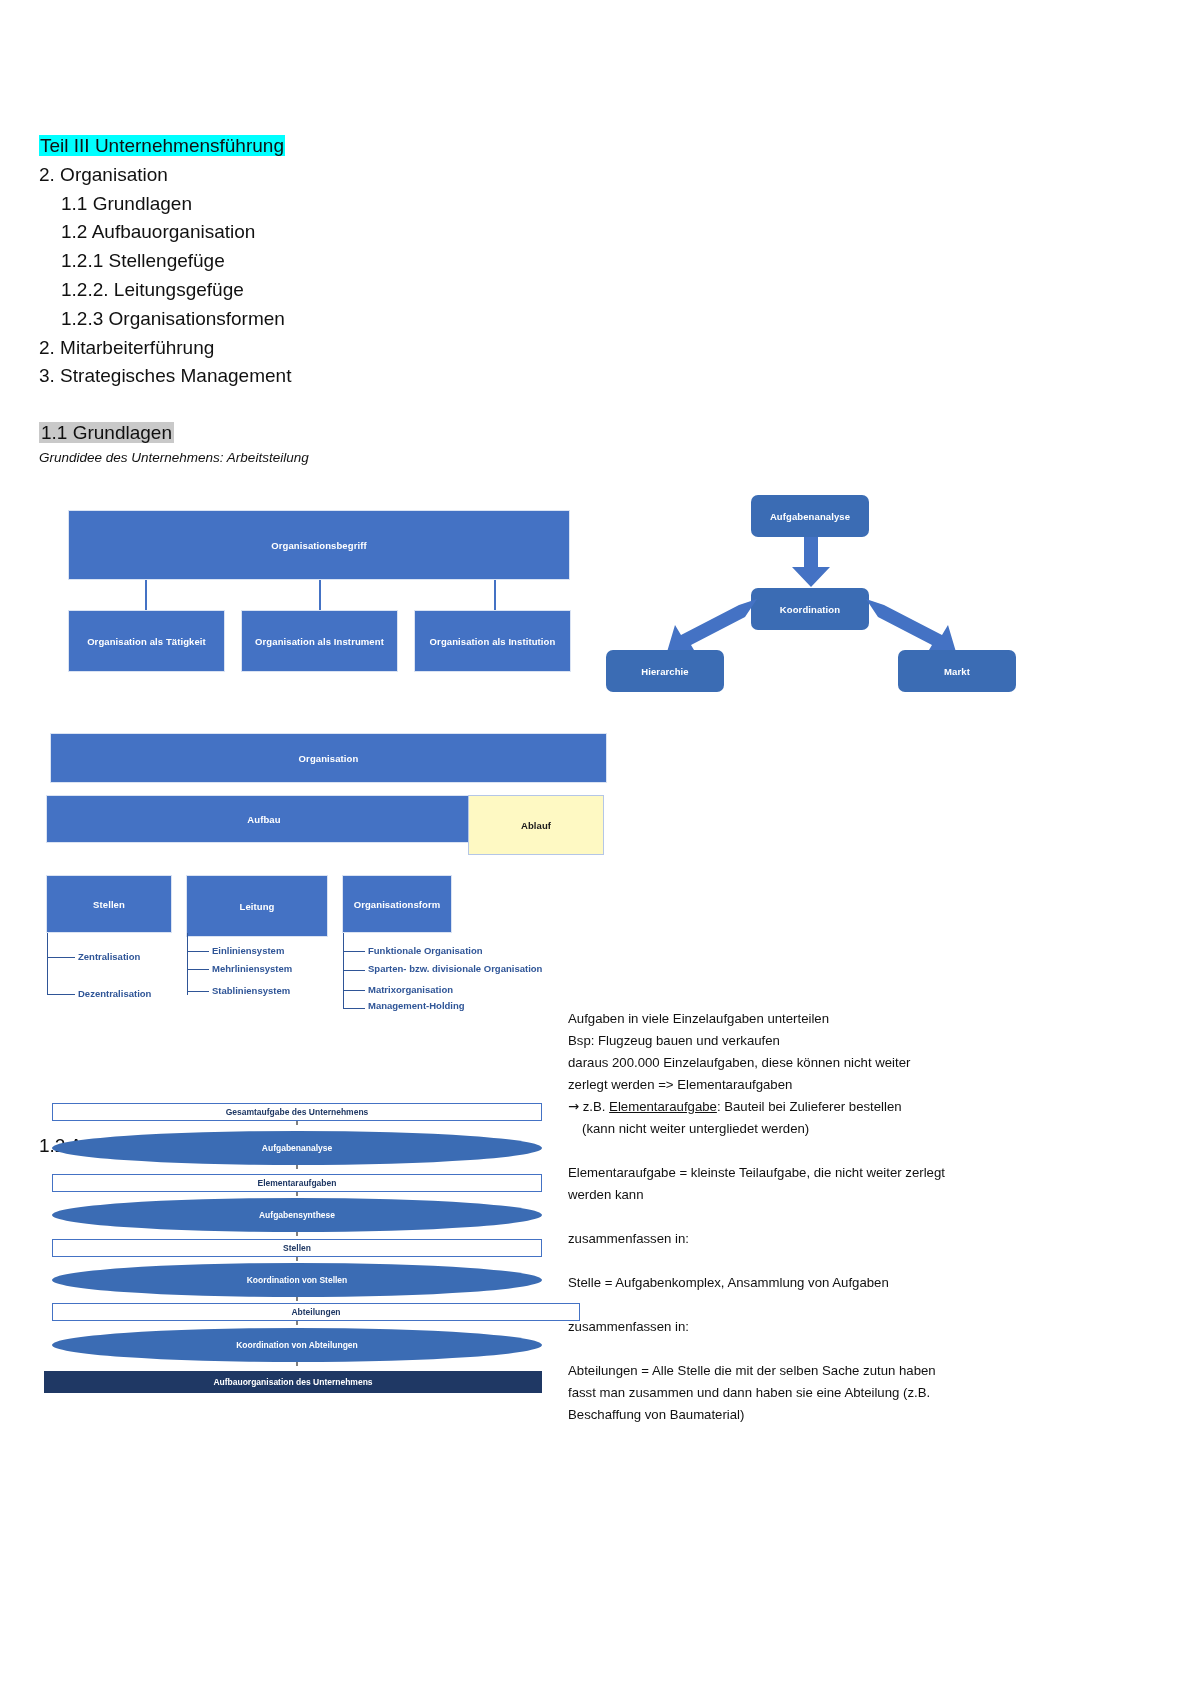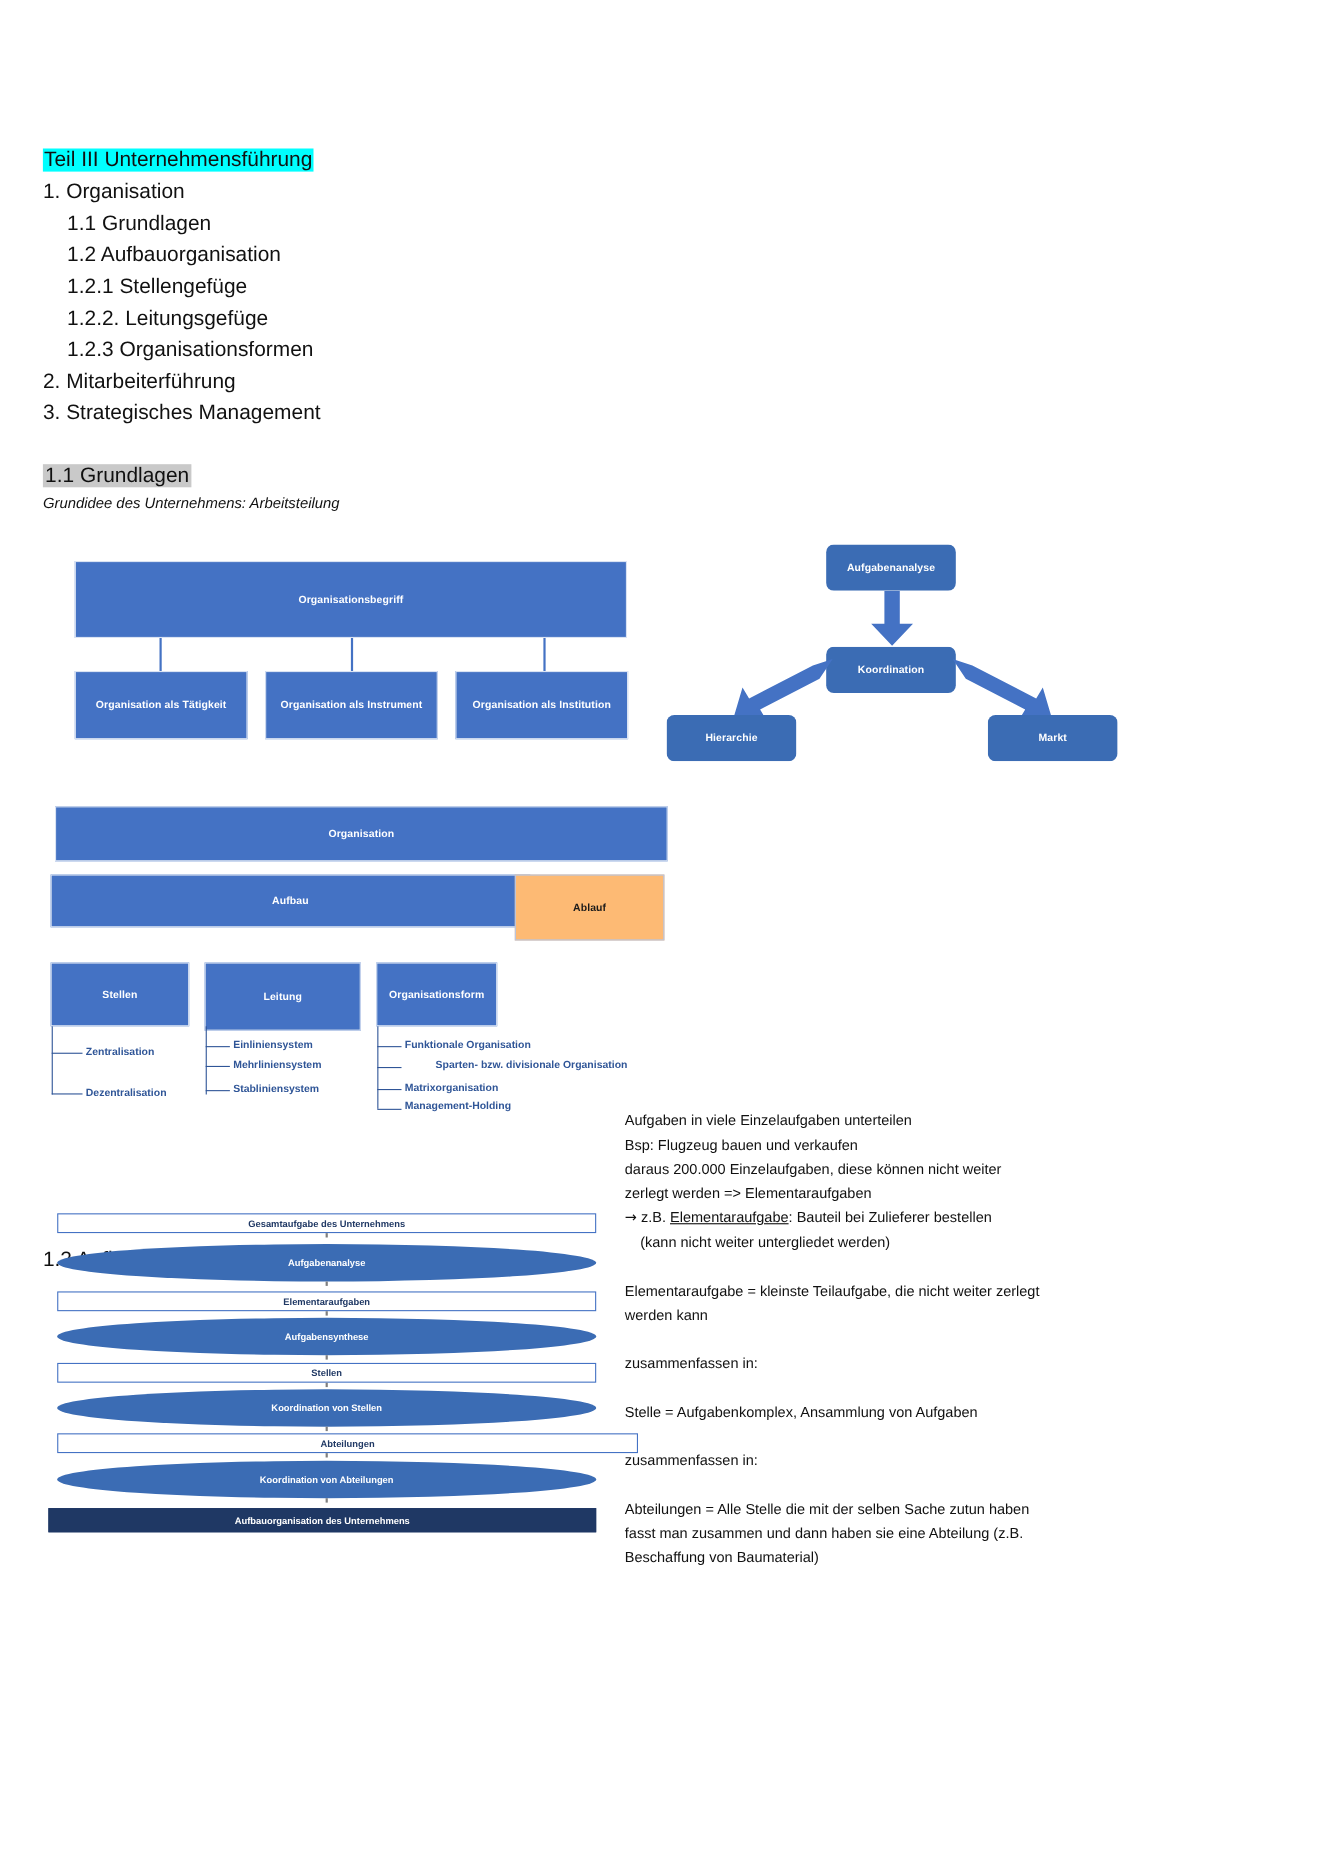--- a/index.html
+++ b/index.html
@@ -23,21 +23,21 @@
   .sub-italic{position:absolute; left:39px; top:449px; font-size:13.5px; font-style:italic; line-height:18px; color:#111;}
 
   
   .dbox{
     position:absolute; background:#4472c4; border:1px solid #dae3f3;
     color:#ffffff; display:flex; align-items:center; justify-content:center;
     font-size:9.5px; font-weight:bold; text-align:center; letter-spacing:.1px;
     box-sizing:border-box;
   }
   .dbox.round{border-radius:7px; border:1px solid transparent; background:#3b6cb4;}
-  .dbox.light{background:#fdba74; color:#1a1a1a; border:1px solid #b4c6e7;}
+  .dbox.light{background:#fef9c3; color:#1a1a1a; border:1px solid #b4c6e7;}
   .connector{position:absolute; background:#4472c4;}
 
   
   .leaf{
     position:absolute; font-size:9.5px; color:#2f5597; font-weight:bold;
     white-space:nowrap; line-height:12px;
   }
   .leafline{position:absolute; background:#2f5597; height:1.4px;}
   .vline{position:absolute; background:#2f5597; width:1.4px;}
 
@@ -68,21 +68,21 @@
 </style>
 </head>
 <body>
 
 <div class="page">
 
   <div class="outline">
     <div class="ol-line">
       <span class="hl-cyan">Teil III Unternehmensführung</span>
     </div>
-    <div class="ol-line">1. Organisation</div>
+    <div class="ol-line">2. Organisation</div>
     <div class="ol-line ind1">1.1 Grundlagen</div>
     <div class="ol-line ind1">1.2 Aufbauorganisation</div>
     <div class="ol-line ind1">1.2.1 Stellengefüge</div>
     <div class="ol-line ind1">1.2.2. Leitungsgefüge</div>
     <div class="ol-line ind1">1.2.3 Organisationsformen</div>
     <div class="ol-line">2. Mitarbeiterführung</div>
     <div class="ol-line">3. Strategisches Management</div>
   </div>
 
   <div class="h-grundlagen">
@@ -166,21 +166,21 @@
   <div class="leaf" style="left:212px; top:945px;">Einliniensystem</div>
   <div class="leafline" style="left:187px; top:969px; width:22px;"></div>
   <div class="leaf" style="left:212px; top:963px;">Mehrliniensystem</div>
   <div class="leafline" style="left:187px; top:991px; width:22px;"></div>
   <div class="leaf" style="left:212px; top:985px;">Stabliniensystem</div>
 
   <div class="vline" style="left:343px; top:933px; height:75px;"></div>
   <div class="leafline" style="left:343px; top:951px; width:22px;"></div>
   <div class="leaf" style="left:368px; top:945px;">Funktionale Organisation</div>
   <div class="leafline" style="left:343px; top:970px; width:22px;"></div>
-  <div class="leaf" style="left:368px; top:963px;margin-left:28px;">Sparten- bzw. divisionale Organisation</div>
+  <div class="leaf" style="left:368px; top:963px;">Sparten- bzw. divisionale Organisation</div>
   <div class="leafline" style="left:343px; top:990px; width:22px;"></div>
   <div class="leaf" style="left:368px; top:984px;">Matrixorganisation</div>
   <div class="leafline" style="left:343px; top:1008px; width:22px;"></div>
   <div class="leaf" style="left:368px; top:1000px;">Management-Holding</div>
 
   <div class="h-12" style="left:39px; top:1133px;">1.2 Aufbauorganisation</div>
 
   <div class="fbox rect" style="left:52px; top:1103px; width:490px; height:18px;">
     <span>Gesamtaufgabe des Unternehmens</span>
   </div>

